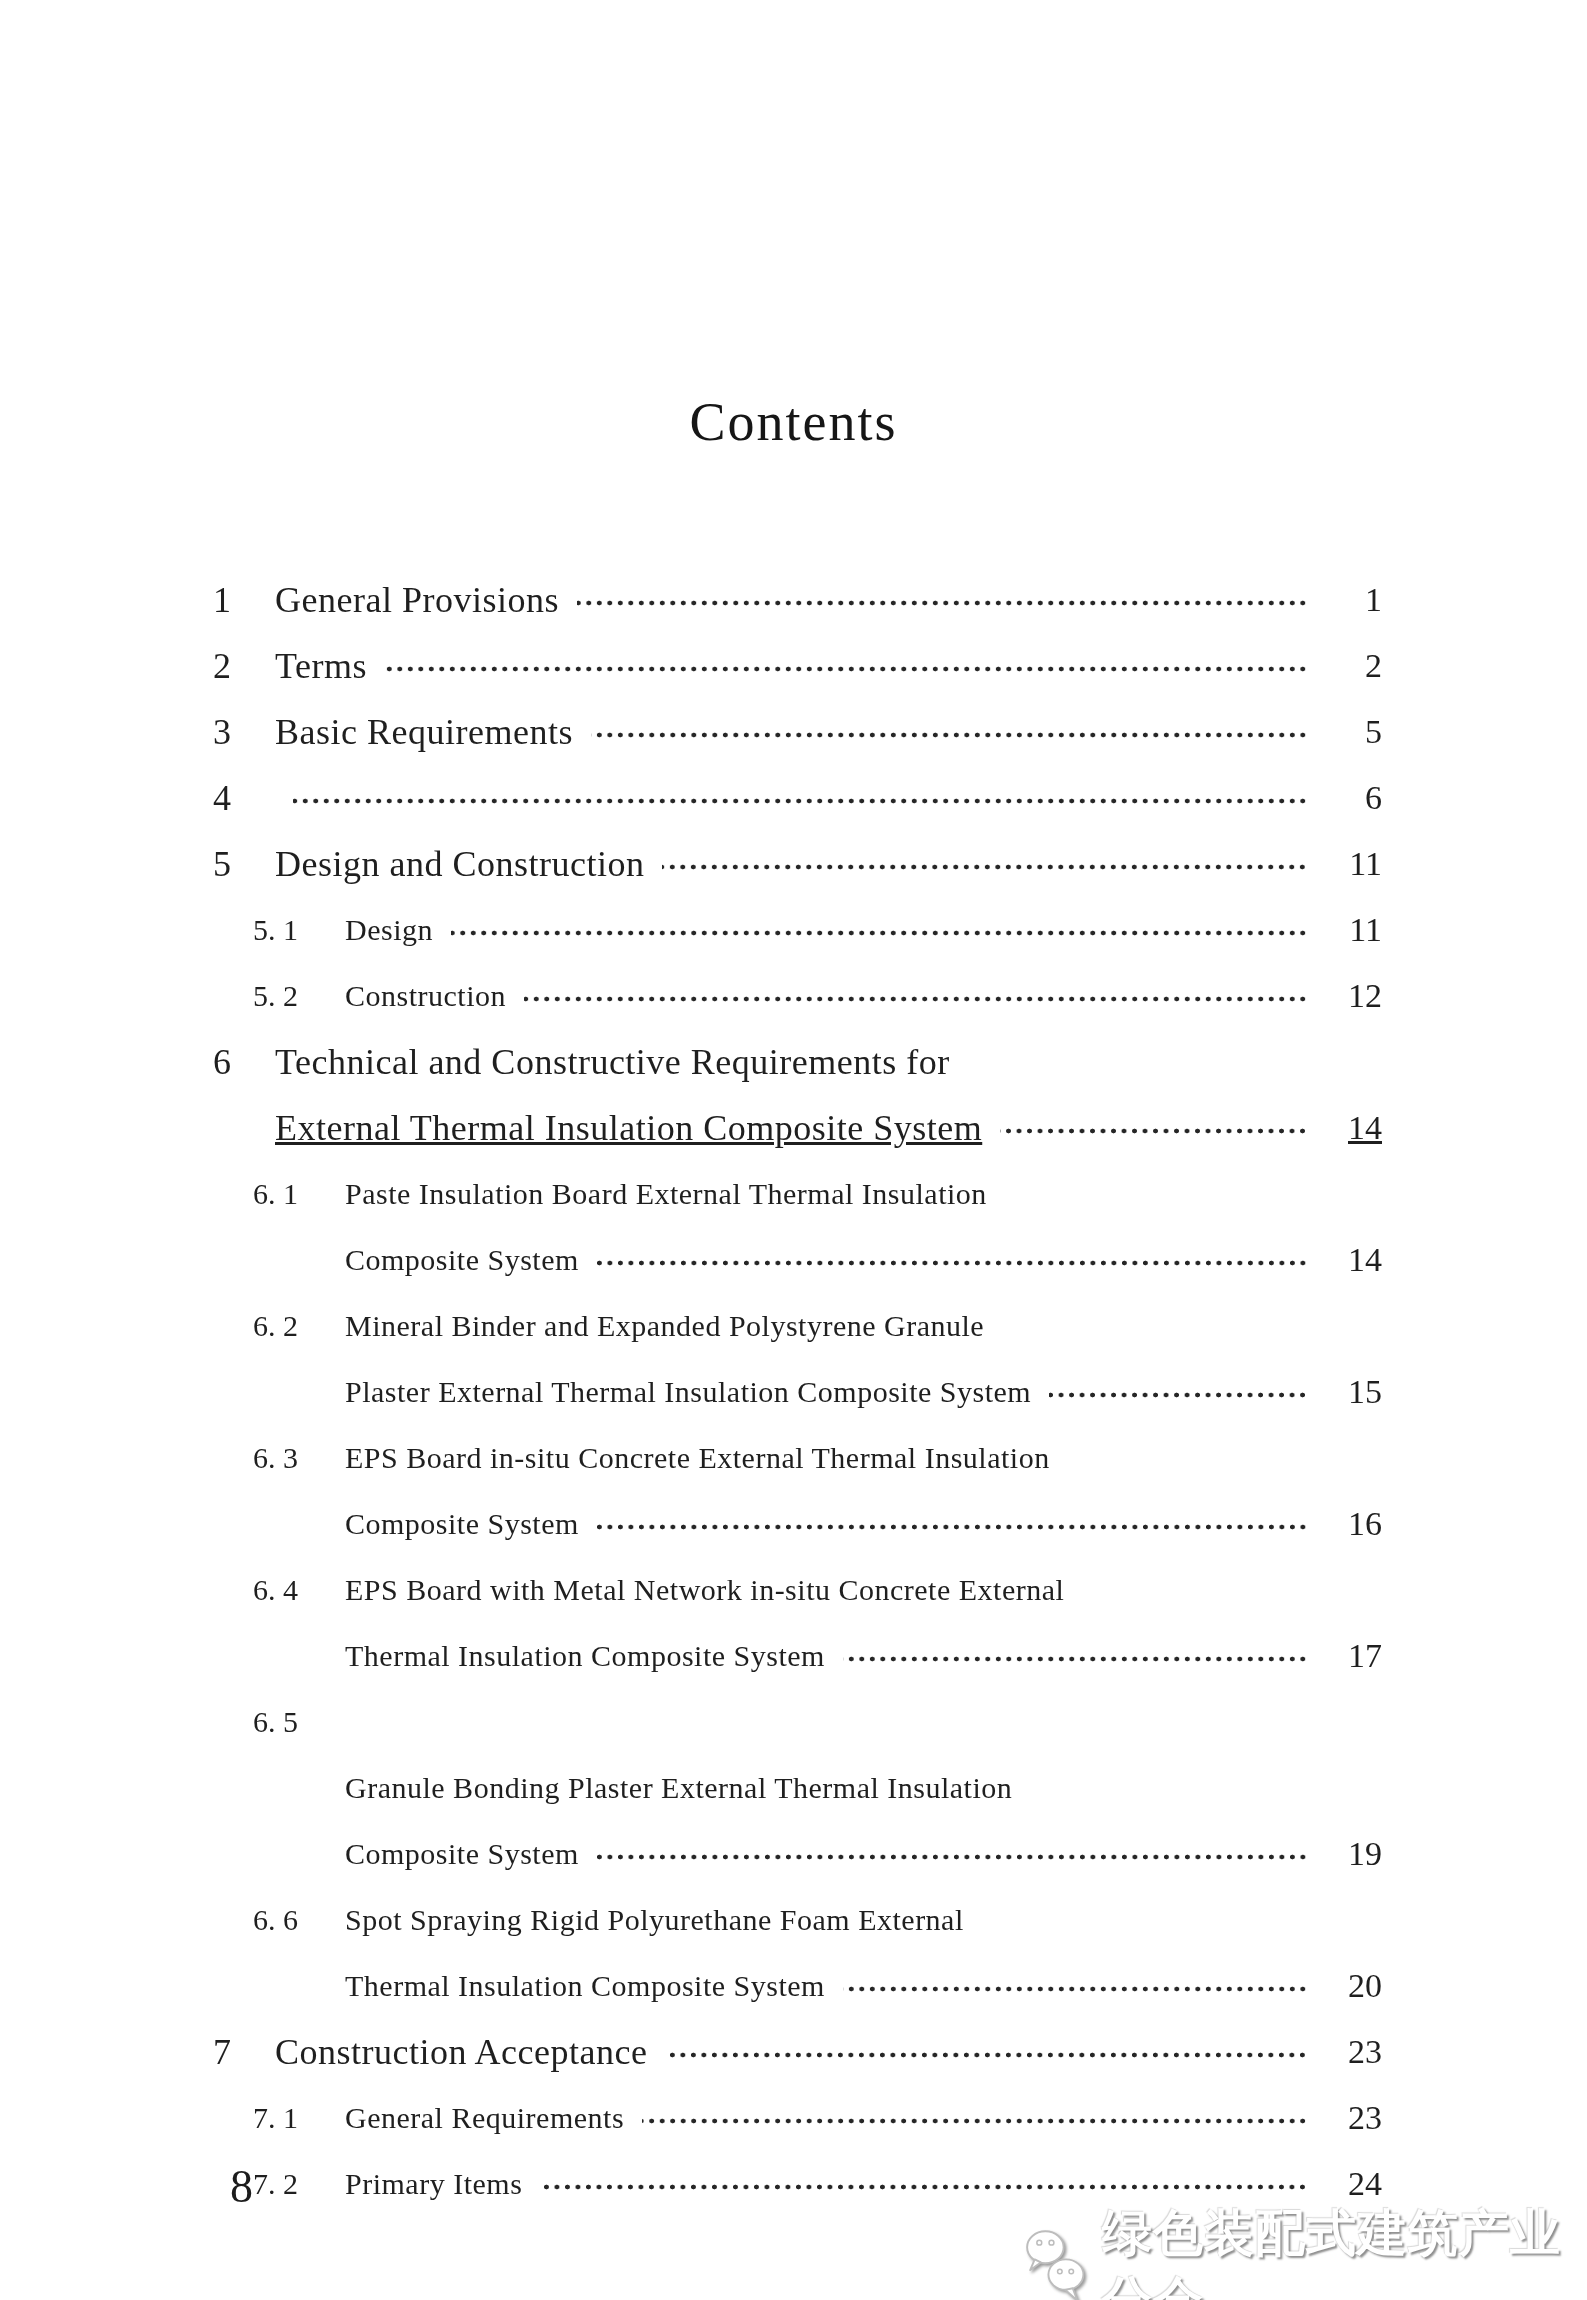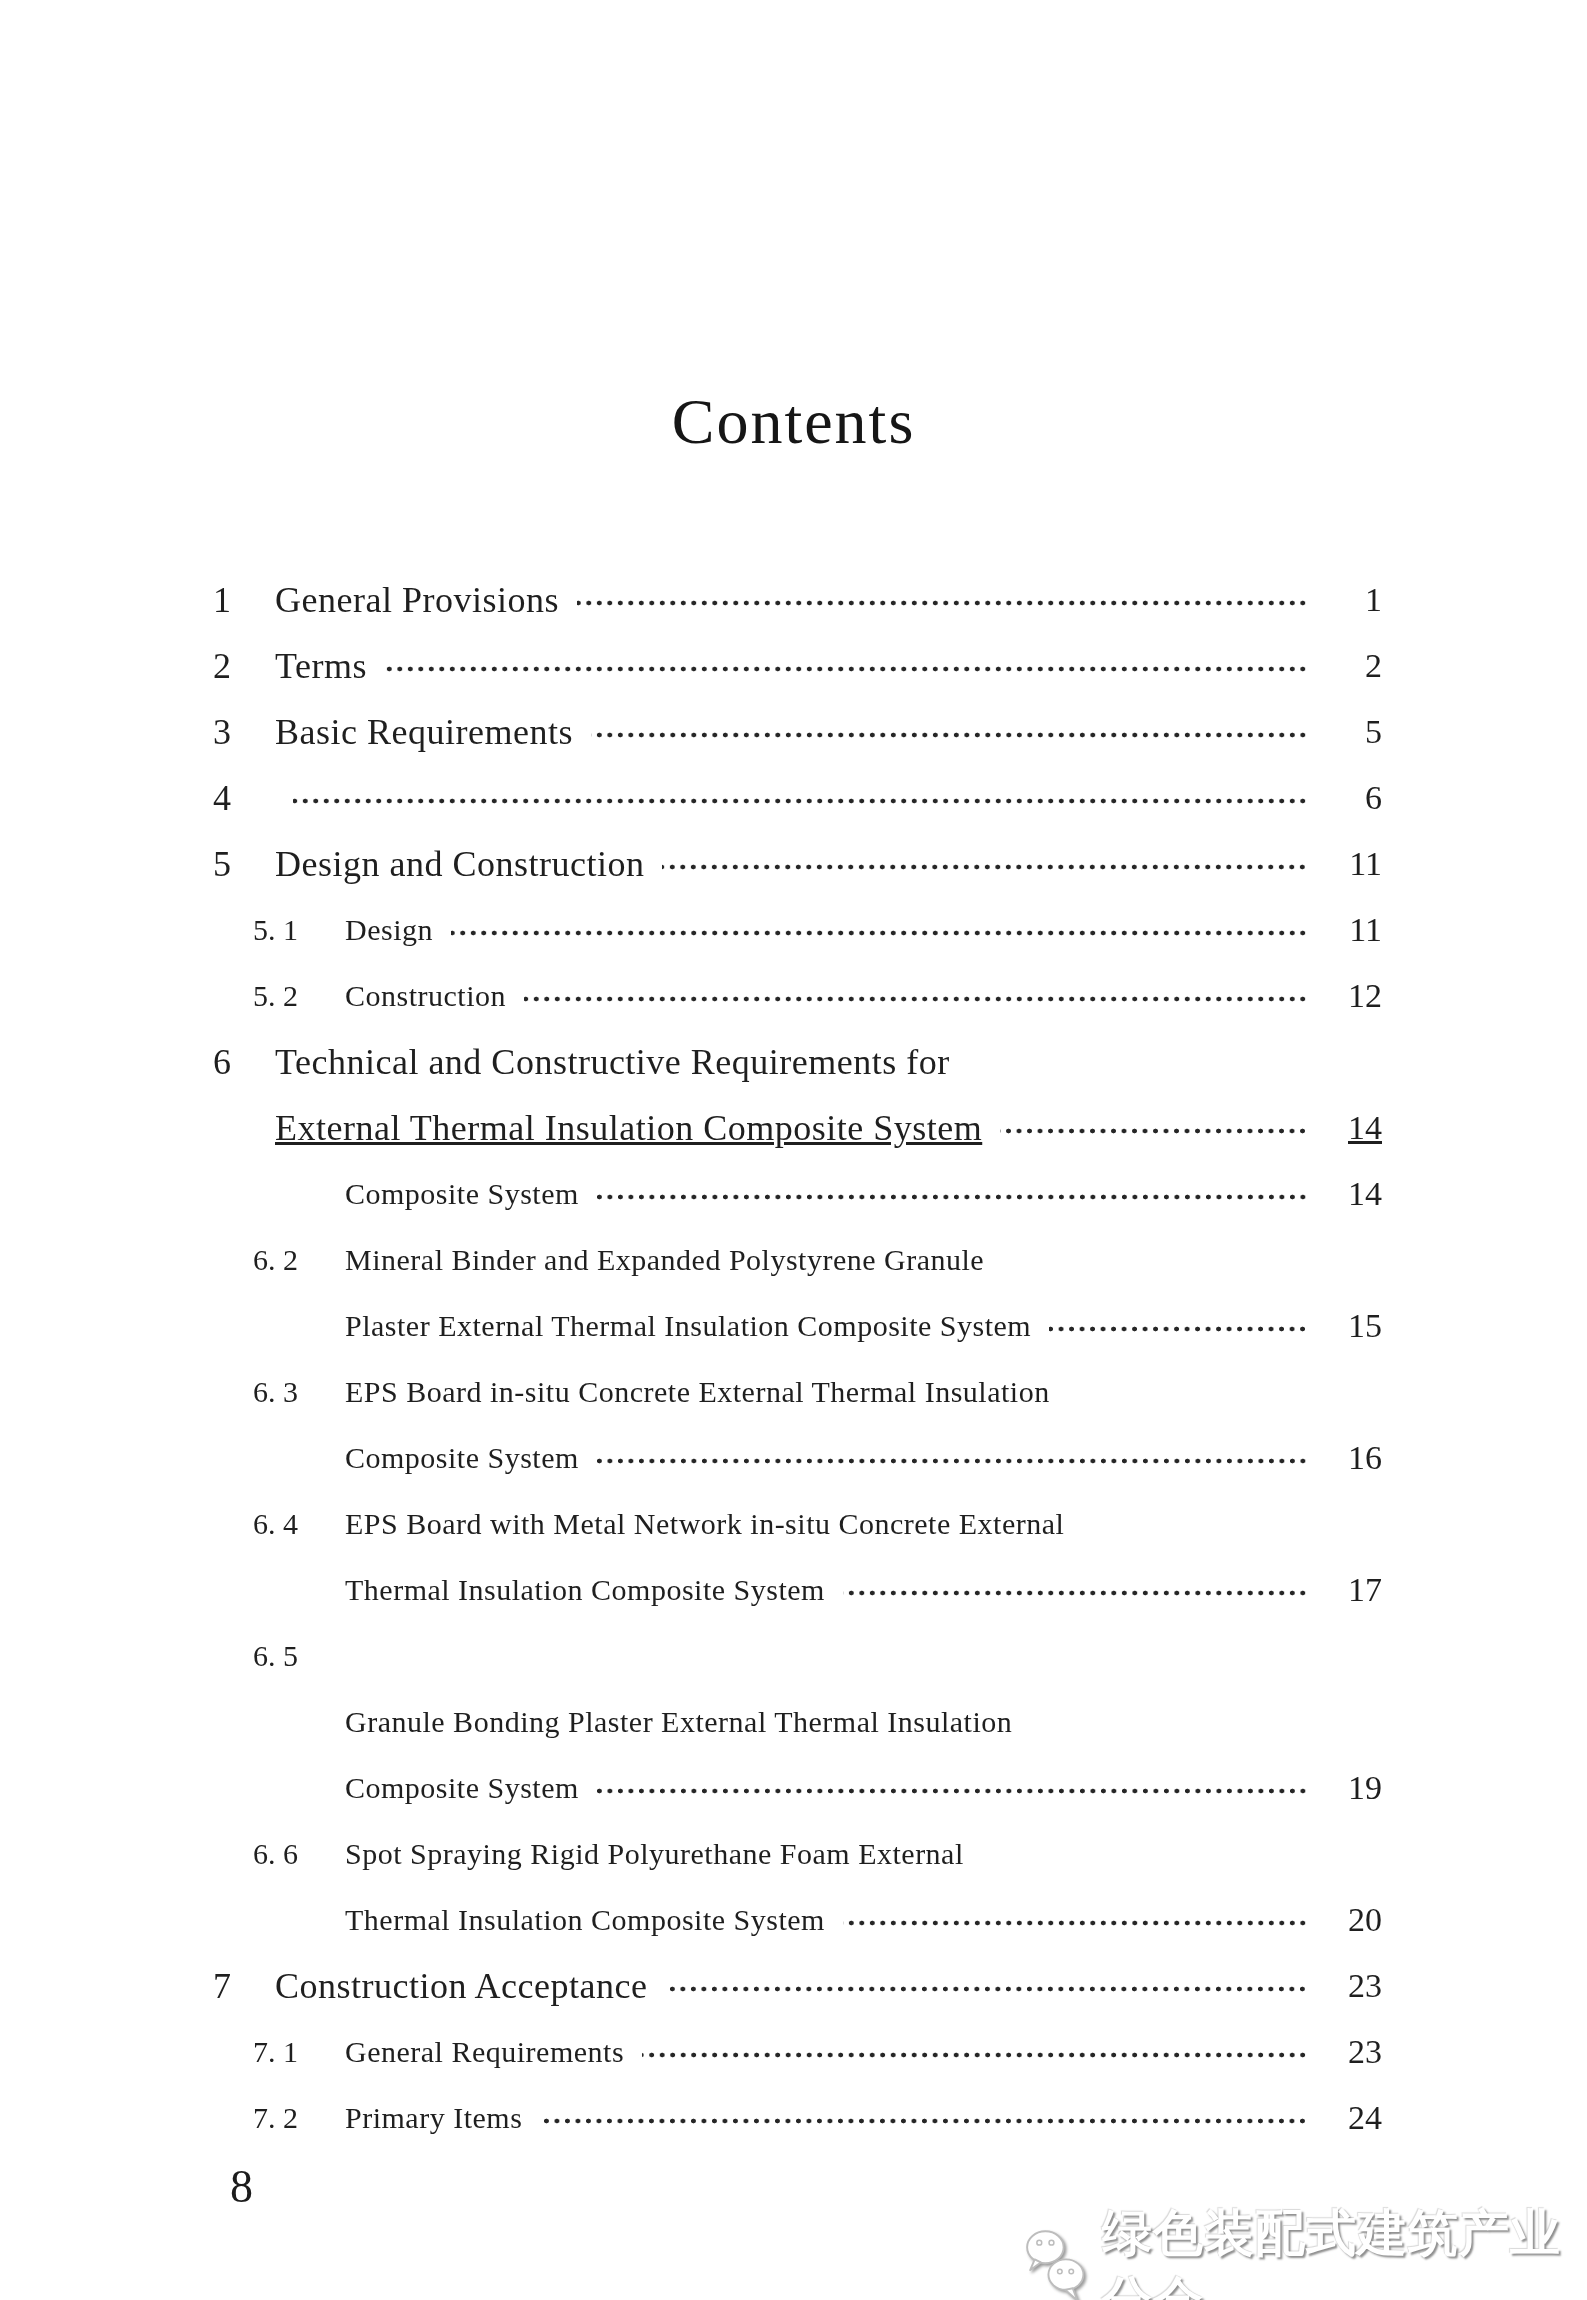--- a/index.html
+++ b/index.html
@@ -12,21 +12,21 @@
     color:#1f1f1f;
   }
   .page{
     position:relative;
     width:1587px;height:2300px;
     padding-top:392px;
     box-sizing:border-box;
   }
   .title{
     margin:0;
-    font-size:64px;
+    font-size:54px;
     font-weight:normal;
     text-align:center;
     letter-spacing:2px;
     line-height:60px;
     color:#161616;
   }
   .toc{
     margin:115px 205px 0 213px; 
   }
   .toc-row{
@@ -139,20 +139,25 @@
       <div class="toc-row lvl1">
         <span class="num">6</span>
         <span class="label">Technical and Constructive Requirements for</span>
         <span class="spacer"></span>
       </div>
       <div class="toc-row lvl1 cont">
         <span class="label">External Thermal Insulation Composite System</span>
         <span class="leader"></span>
         <span class="page-no">14</span>
       </div>
+      <div class="toc-row lvl2">
+        <span class="num">6. 1</span>
+        <span class="label">Paste Insulation Board External Thermal Insulation</span>
+        <span class="spacer"></span>
+      </div>
       <div class="toc-row lvl2 cont">
         <span class="label">Composite System</span>
         <span class="leader"></span>
         <span class="page-no">14</span>
       </div>
       <div class="toc-row lvl2">
         <span class="num">6. 2</span>
         <span class="label">Mineral Binder and Expanded Polystyrene Granule</span>
         <span class="spacer"></span>
       </div>

